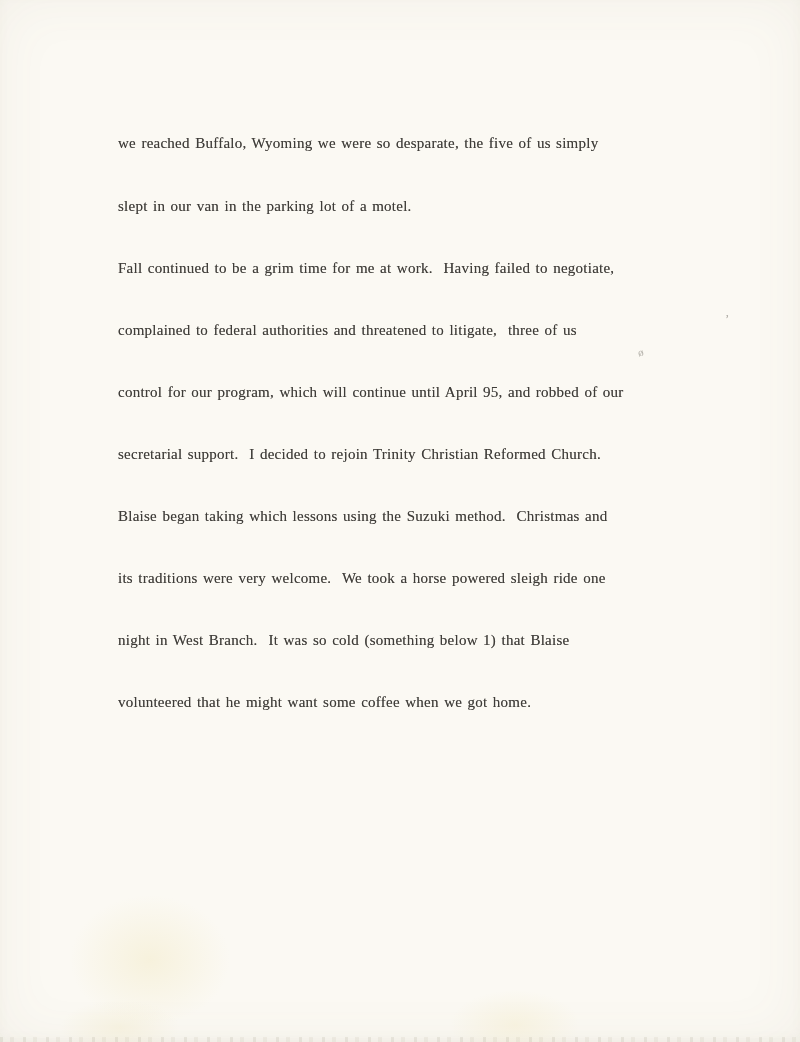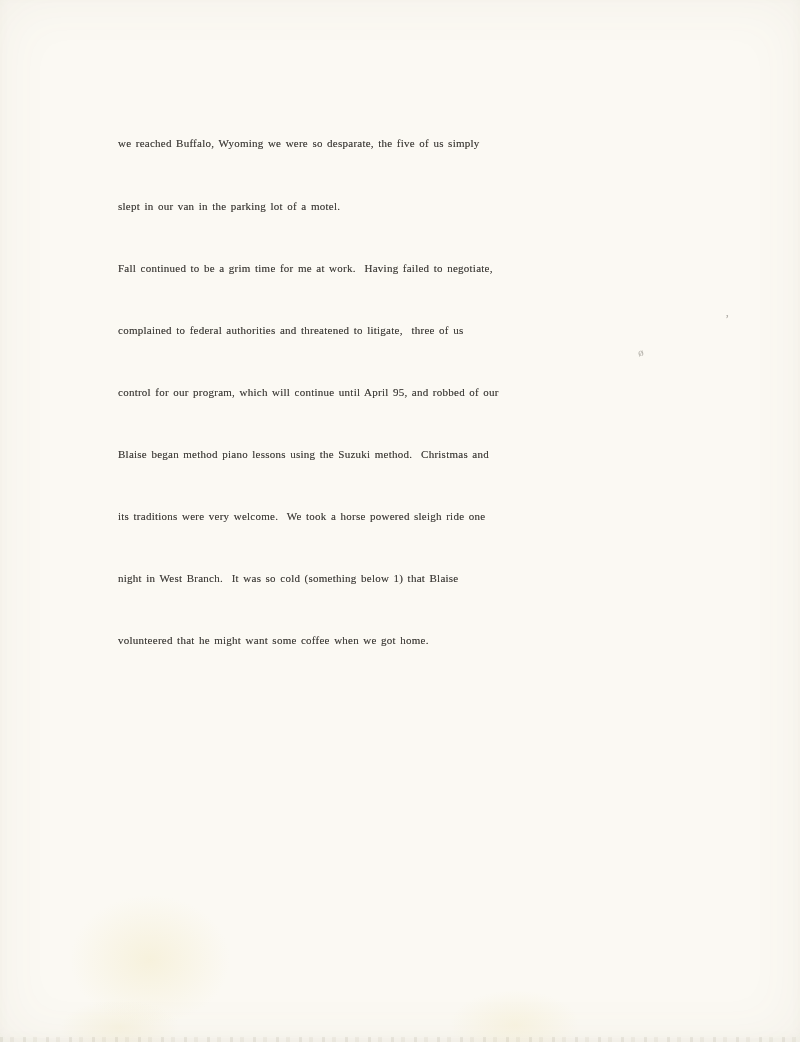--- a/index.html
+++ b/index.html
@@ -17,21 +17,21 @@
     box-shadow: inset 0 0 55px rgba(120, 110, 85, 0.06),
                 inset 0 -4px 10px rgba(140, 130, 100, 0.05);
     font-family: "Liberation Serif", serif;
   }
   .text-block {
     position: absolute;
     left: 118px;
     top: 92px;
     width: 600px;
     color: #3f3d39;
-    font-size: 11px;
+    font-size: 15px;
     line-height: 20.7px;
     letter-spacing: 0.25px;
     word-spacing: 1.4px;
     white-space: pre;
     text-shadow: 0 0 0.55px rgba(63, 61, 57, 0.55);
   }
   .text-line {
     height: 20.7px;
   }
   .artifact {
@@ -92,21 +92,22 @@
 <body>
 
 <div class="paper">
 
   <div class="text-block">
     <div class="text-line">we reached Buffalo, Wyoming we were so desparate, the five of us simply</div>
     <div class="text-line">slept in our van in the parking lot of a motel.</div>
     <div class="text-line">Fall continued to be a grim time for me at work.  Having failed to negotiate,</div>
     <div class="text-line">complained to federal authorities and threatened to litigate,  three of us</div>
     <div class="text-line">control for our program, which will continue until April 95, and robbed of our</div>
-    <div class="text-line">Blaise began method piano lessons using the Suzuki method.  Christmas and</div>
+    <div class="text-line">secretarial support.  I decided to rejoin Trinity Christian Reformed Church.</div>
+    <div class="text-line">Blaise began taking which lessons using the Suzuki method.  Christmas and</div>
     <div class="text-line">its traditions were very welcome.  We took a horse powered sleigh ride one</div>
     <div class="text-line">night in West Branch.  It was so cold (something below 1) that Blaise</div>
     <div class="text-line">volunteered that he might want some coffee when we got home.</div>
   </div>
 
   <span class="artifact artifact-1">’</span>
   <span class="artifact artifact-2">ø</span>
 
   <div class="blotch blotch-1"></div>
   <div class="blotch blotch-2"></div>

